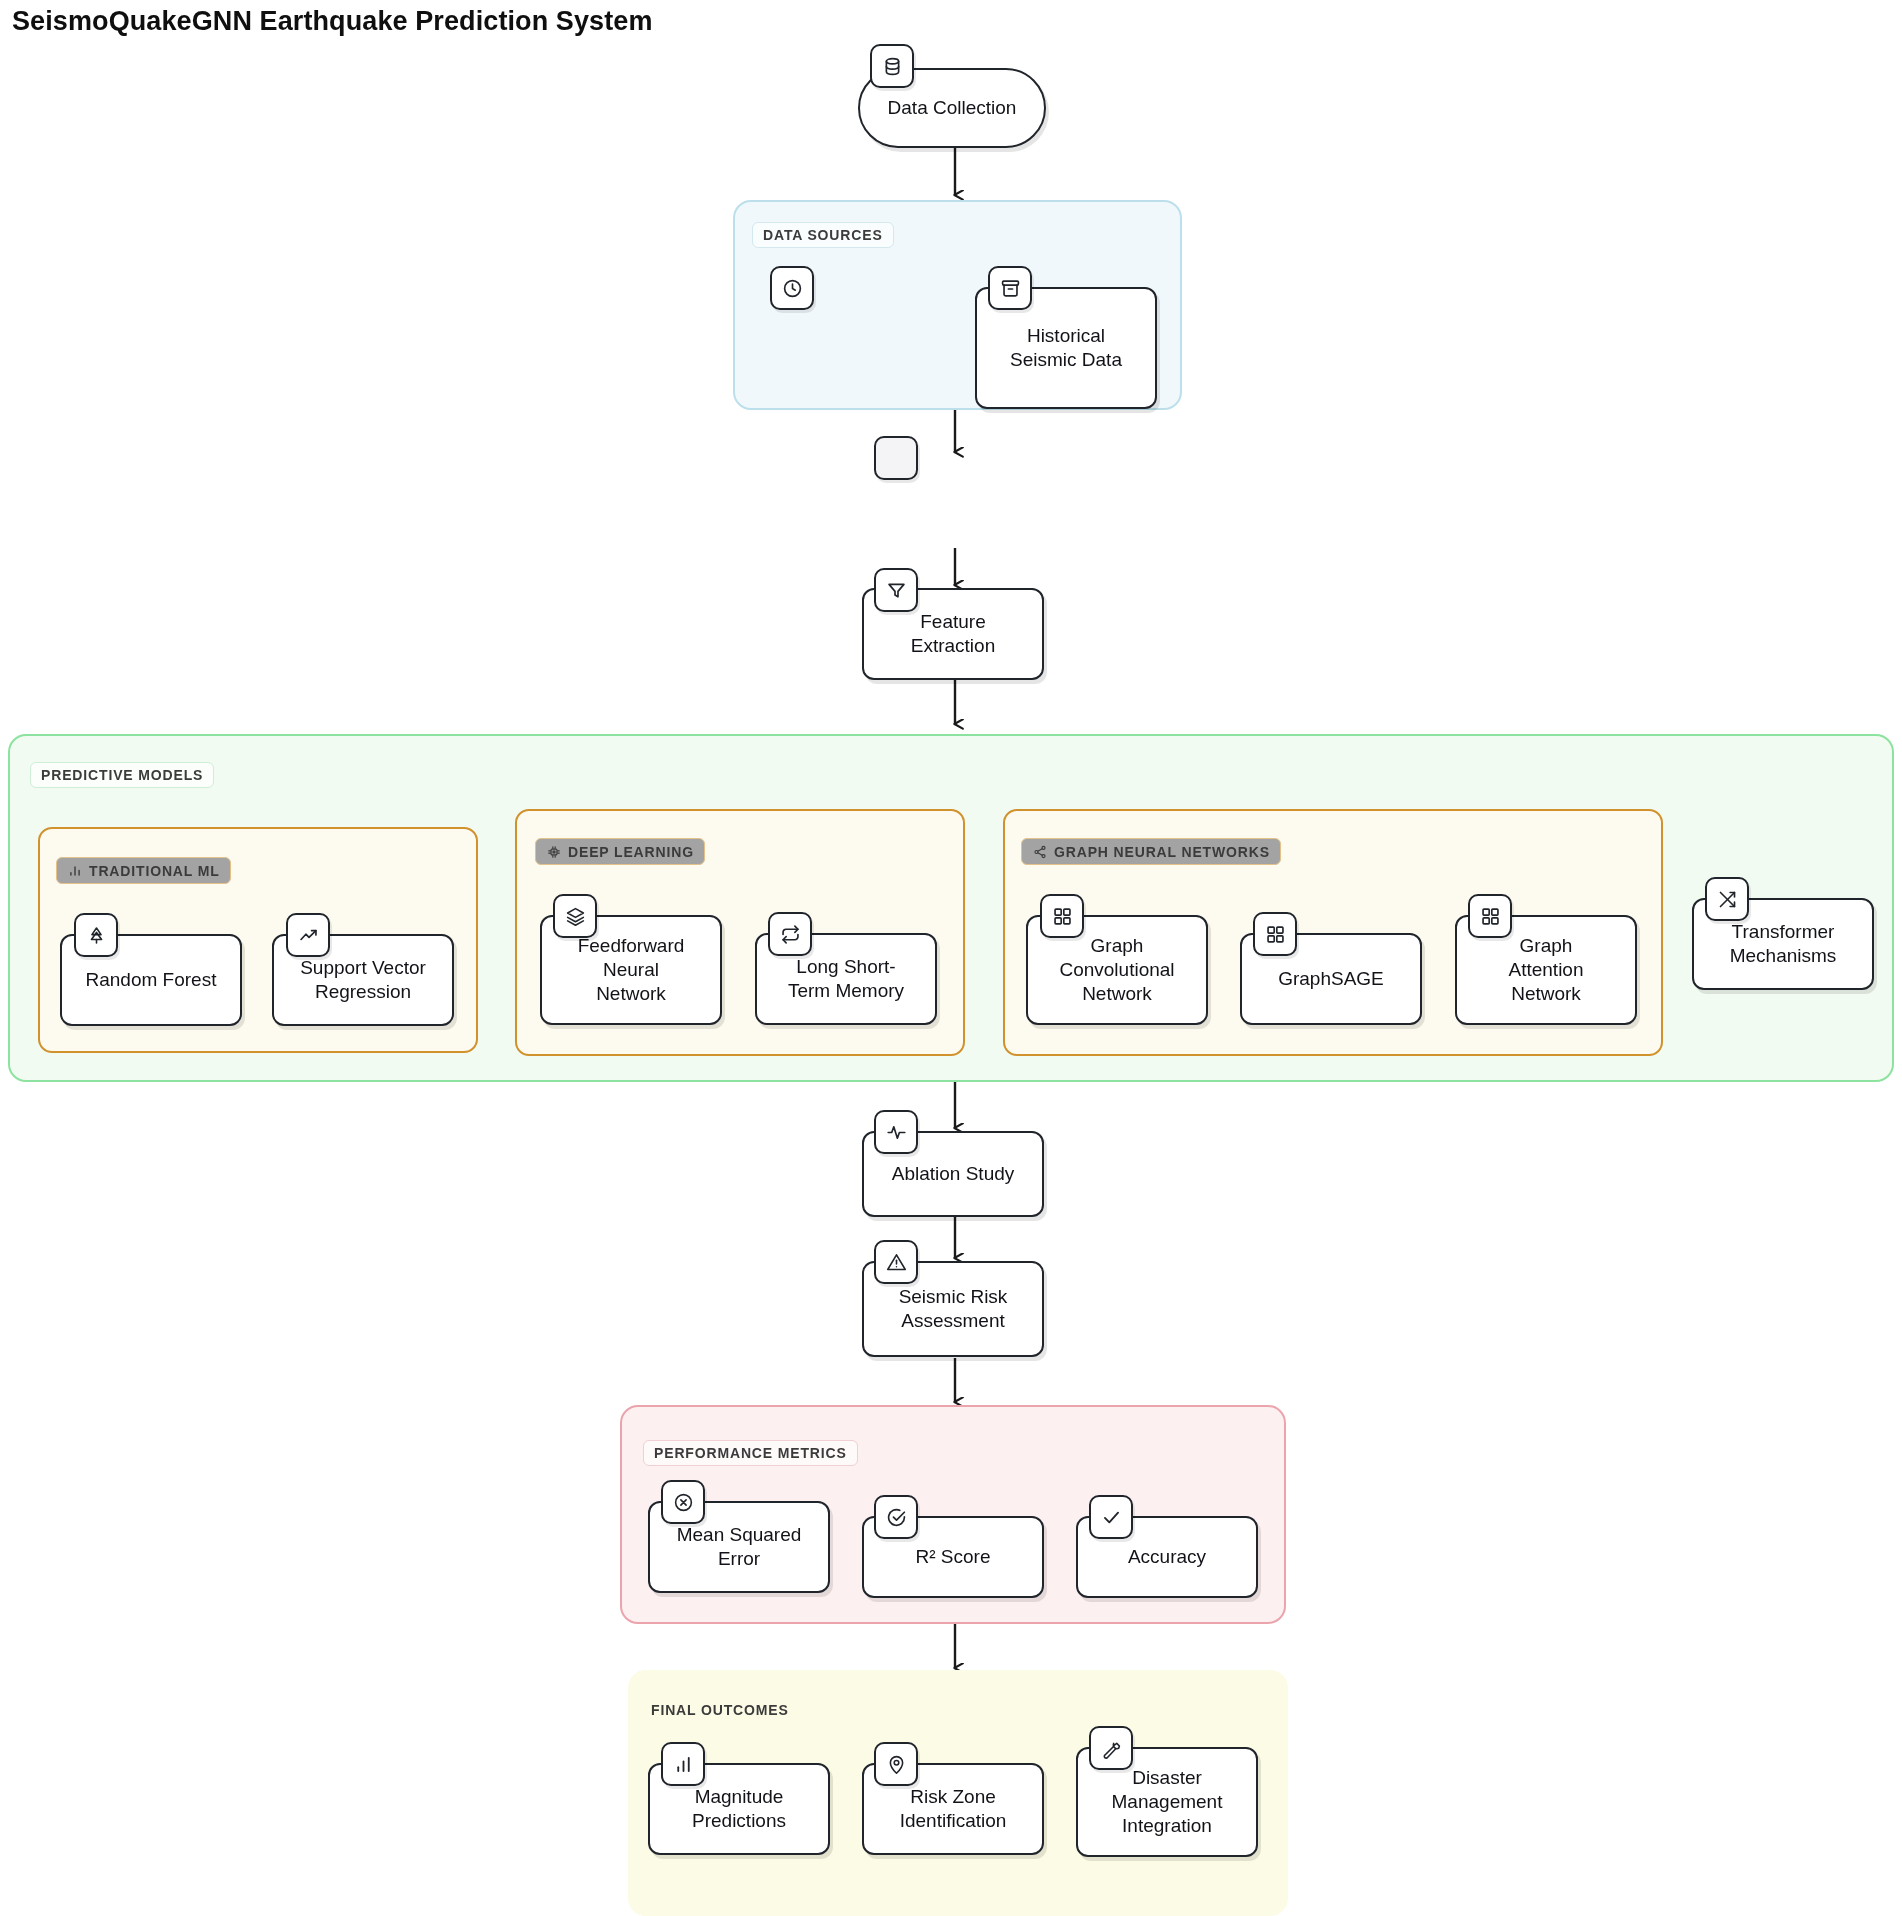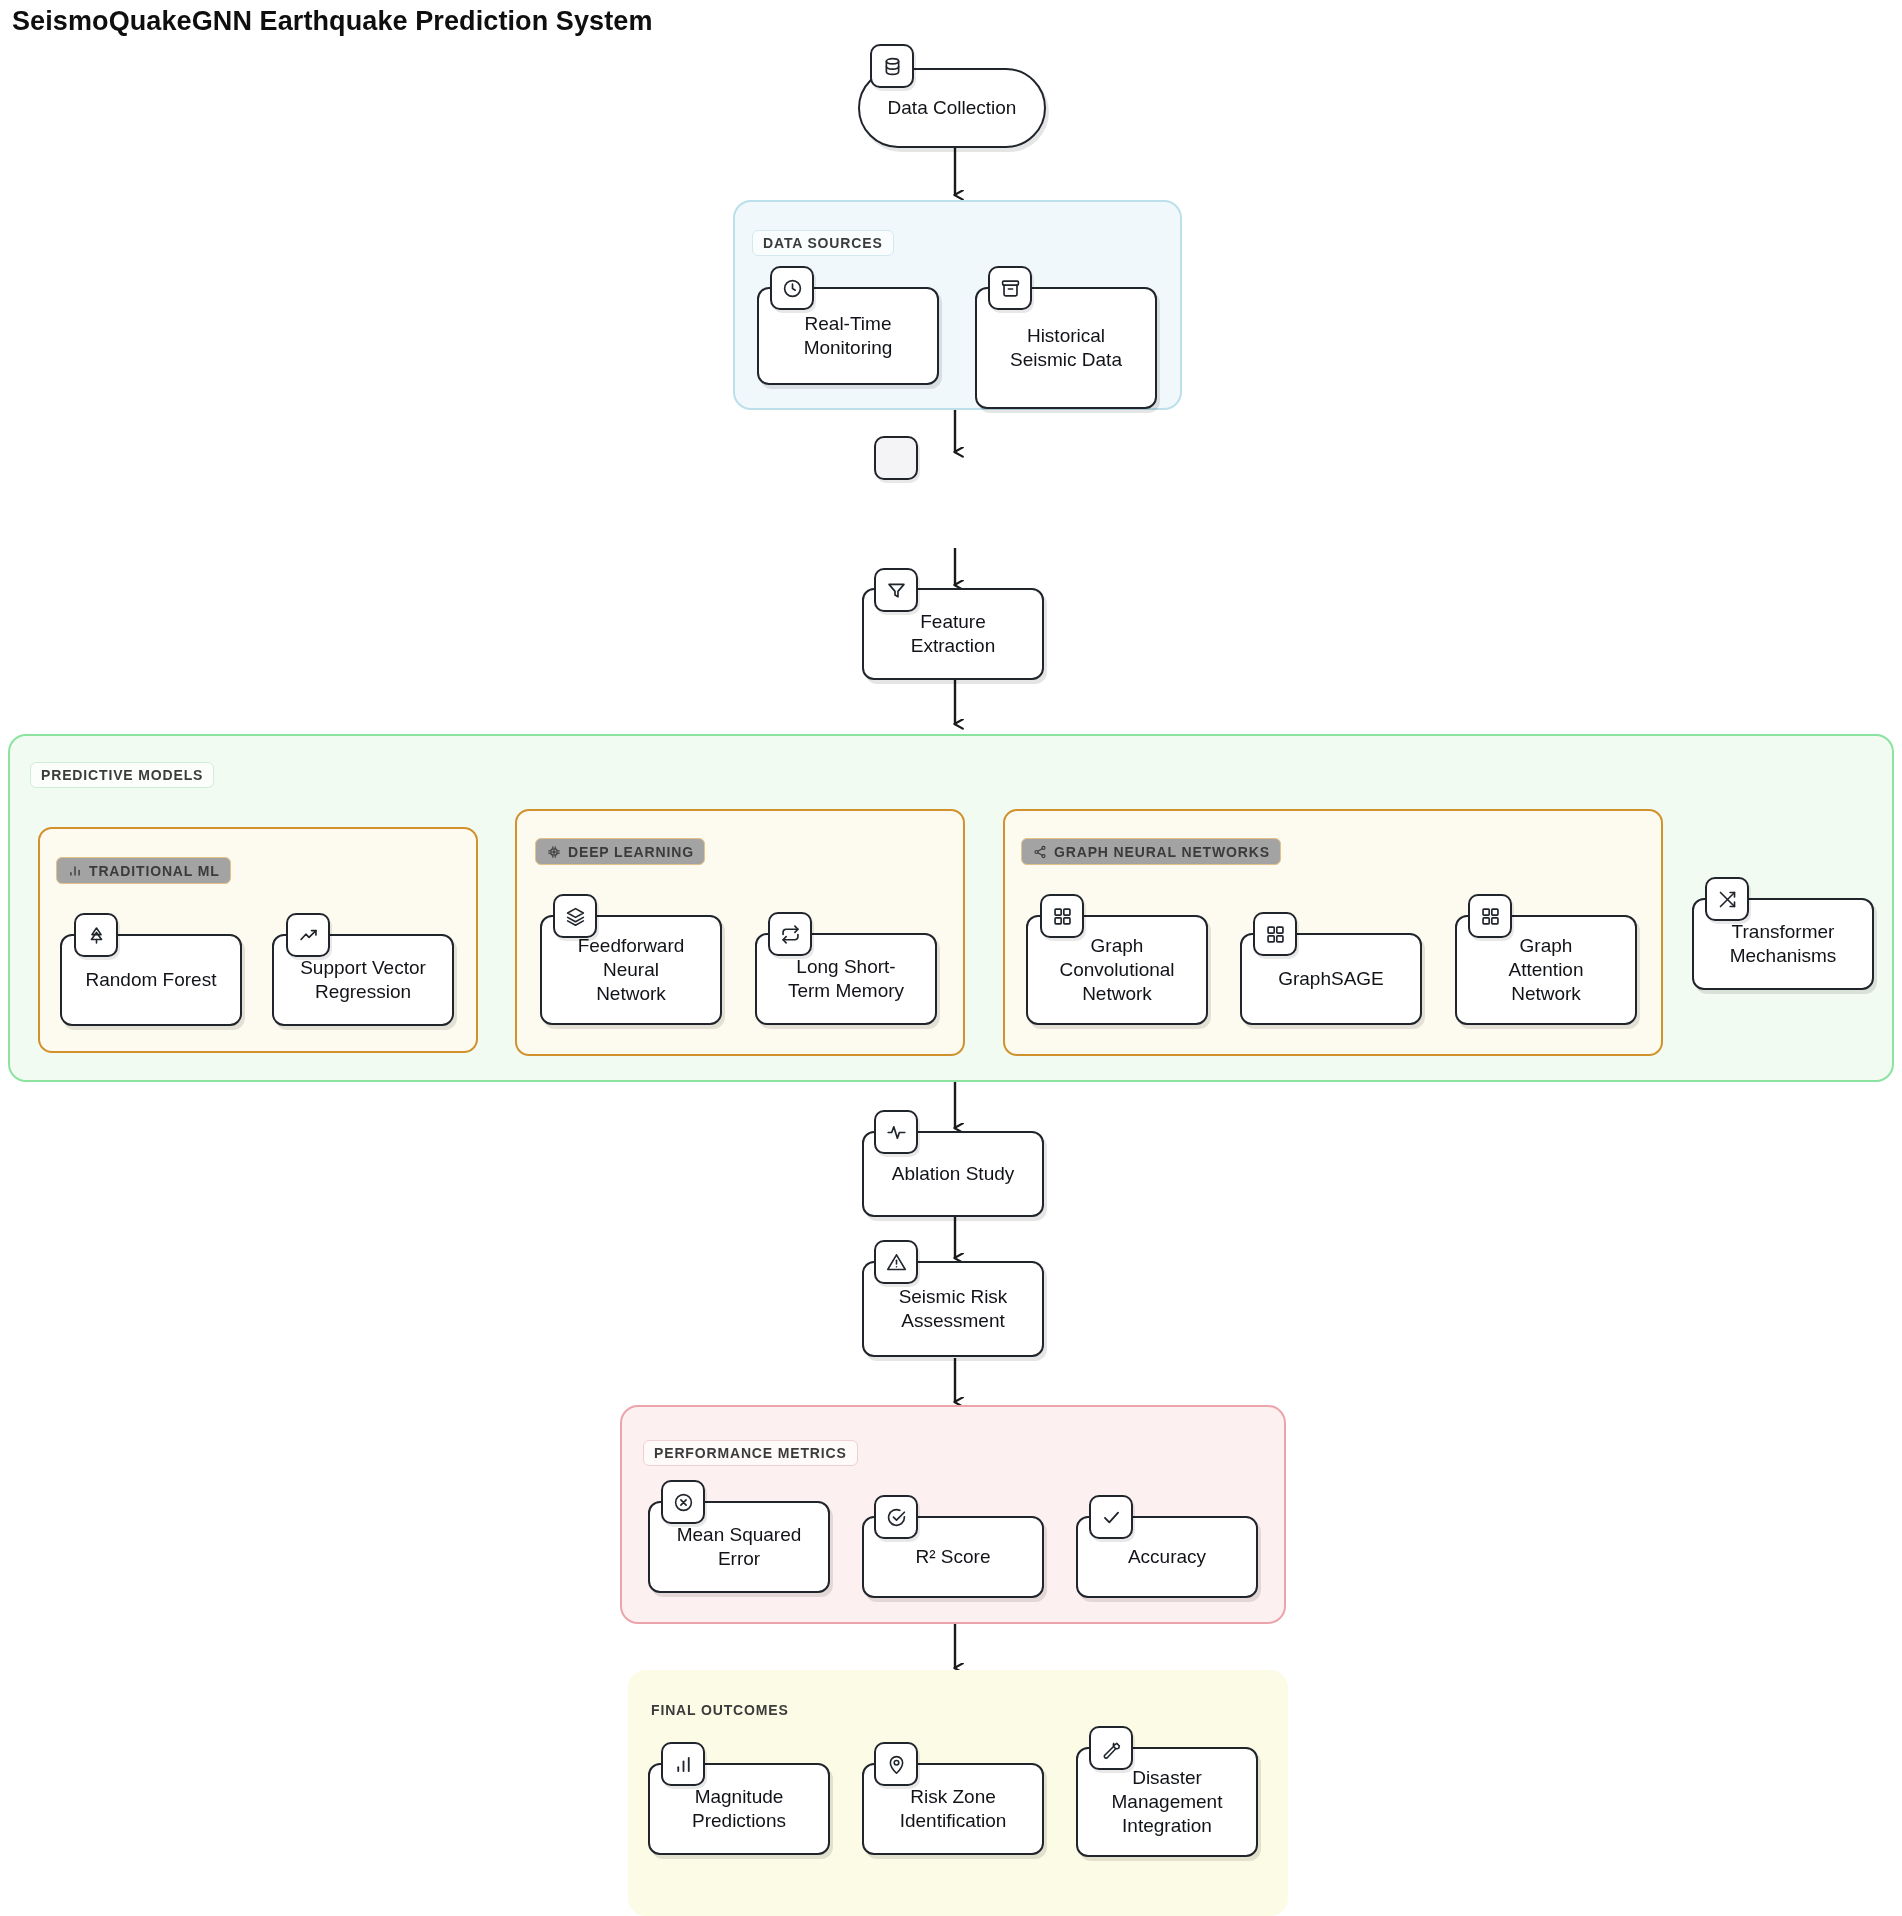--- a/index.html
+++ b/index.html
@@ -109,27 +109,24 @@
   </div>
   <div class="badge" style="left:870px;top:44px;">
     <svg width="21" height="21" viewBox="0 0 24 24" fill="none" stroke="#20242b" stroke-width="1.9" stroke-linecap="round" stroke-linejoin="round">
       <ellipse cx="12" cy="6" rx="7" ry="3"></ellipse>
       <path d="M5 6v12c0 1.66 3.13 3 7 3s7-1.34 7-3V6"></path>
       <path d="M5 12c0 1.66 3.13 3 7 3s7-1.34 7-3"></path>
     </svg>
   </div>
 
   <div class="group blue" style="left:733px;top:200px;width:449px;height:210px;"></div>
-  <div class="group-label blue" style="left:752px;top:230px;">
+  <div class="group-label blue" style="left:752px;top:222px;">
     <span>DATA SOURCES</span>
   </div>
 
-  <div class="node" style="left:757px;top:287px;width:182px;height:98px;">
-    <span>Real-Time<br>Monitoring</span>
-  </div>
   <div class="badge" style="left:770px;top:266px;">
     <svg width="21" height="21" viewBox="0 0 24 24" fill="none" stroke="#20242b" stroke-width="1.9" stroke-linecap="round" stroke-linejoin="round">
       <circle cx="12" cy="12" r="9"></circle>
         <path d="M12 7v5l3.2 1.9"></path>
     </svg>
   </div>
 
   <div class="node" style="left:975px;top:287px;width:182px;height:122px;">
     <span>Historical<br>Seismic Data</span>
   </div>

